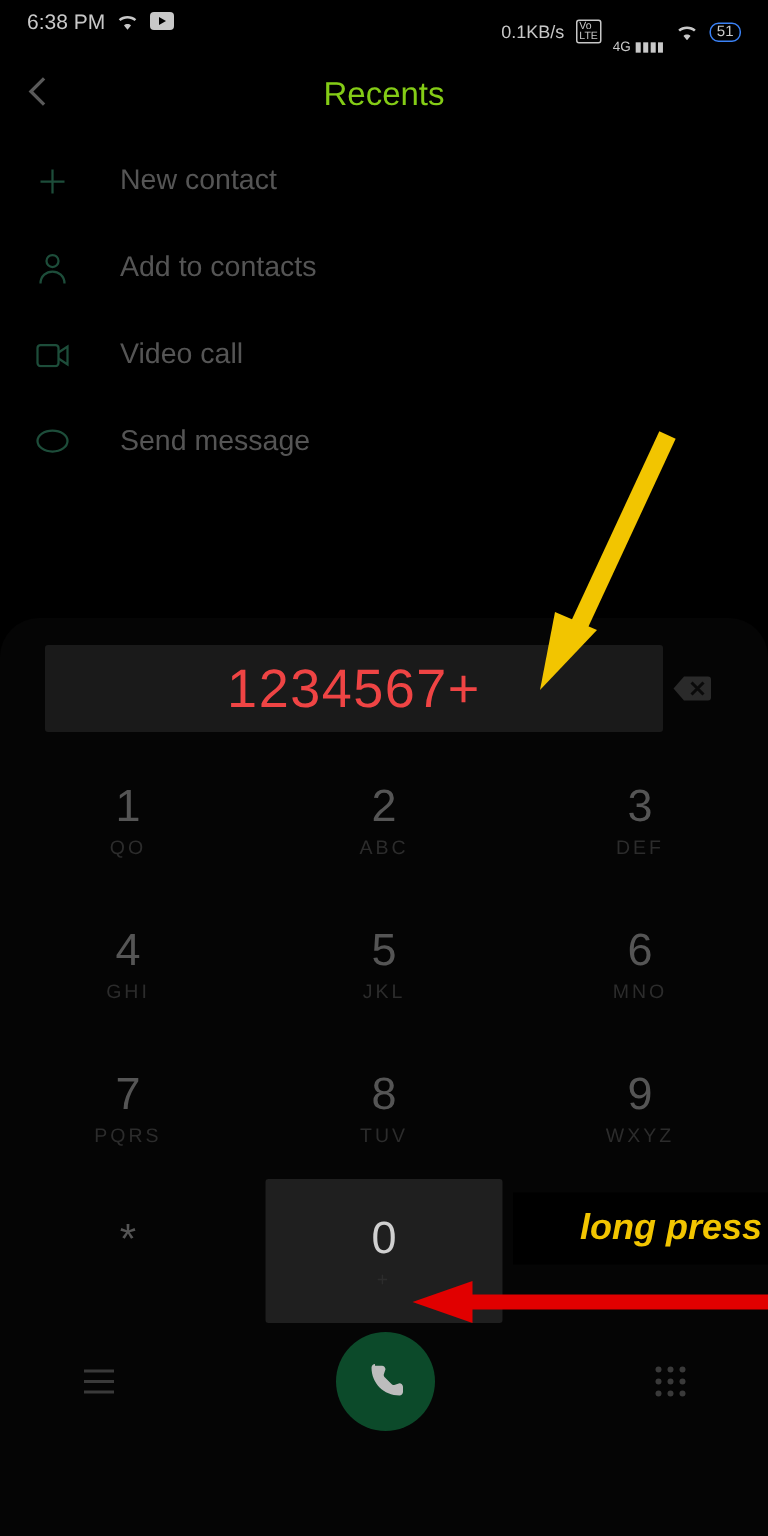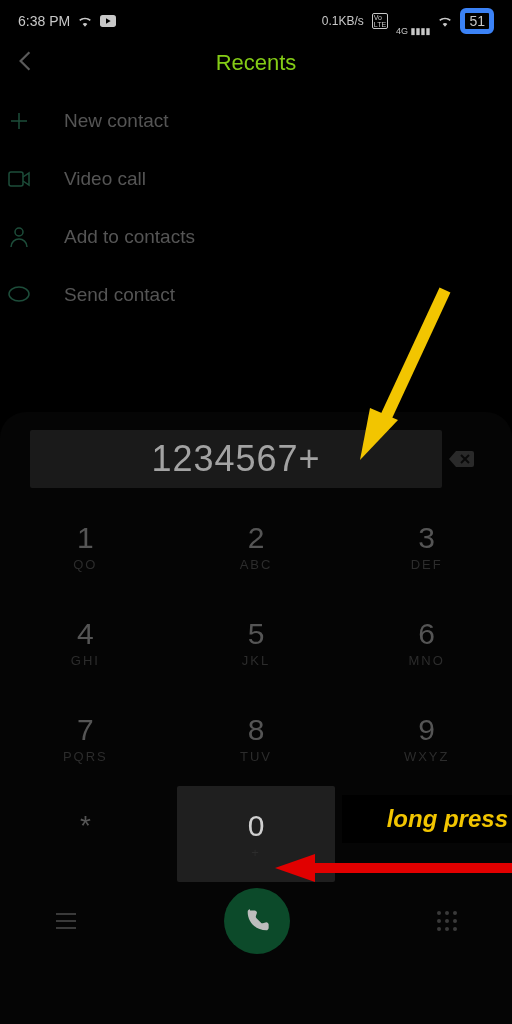--- a/index.html
+++ b/index.html
@@ -1,30 +1,30 @@
 <!DOCTYPE html>
 <html><head>
 <meta charset="utf-8">
 <style>
   html,body{margin:0;padding:0;background:#000;width:512px;height:1024px;overflow:hidden;font-family:-apple-system,Helvetica,Arial,sans-serif;color:#666;}
   .phone{position:relative;width:512px;height:1024px;background:#000;}
-  .status{display:flex;justify-content:space-between;align-items:center;padding:6px 18px 0 18px;font-size:14px;color:#c8c8c8;}
+  .status{display:flex;justify-content:space-between;align-items:flex-start;padding:6px 18px 0 18px;font-size:14px;color:#c8c8c8;}
   .status-left,.status-right{display:flex;align-items:center;gap:8px;}
   .status-right{font-size:12px;}
   .header{display:flex;align-items:center;justify-content:center;padding:14px 0 18px 0;position:relative;}
   .back{position:absolute;left:18px;top:14px;color:#5a5a5a;font-size:22px;}
   .title{color:#84cc16;font-size:22px;}
-  .action-list{padding:4px 0 0 4px;}
+  .action-list{padding:4px 0 0 20px;}
   .action-item{display:flex;align-items:center;gap:30px;padding:12px 0 24px 0;}
   .action-icon{width:30px;display:flex;justify-content:center;color:#1d4d3a;}
   .action-label{color:#555;font-size:19px;}
   .dialer{position:absolute;left:0;right:0;bottom:0;top:412px;background:#050505;border-top-left-radius:26px;border-top-right-radius:26px;}
   .display-wrap{padding:18px 30px 0 30px;display:flex;align-items:center;}
   .display{flex:1;background:#1a1a1a;border-radius:2px;padding:8px 4px;text-align:center;}
-  .display-num{color:#a3a3a3;font-size:36px;font-weight:400;letter-spacing:1px;}
+  .display-num{color:#ef4444;font-size:36px;font-weight:400;letter-spacing:1px;}
   .backspace{width:40px;display:flex;justify-content:center;color:#3a3a3a;}
   .keypad{display:grid;grid-template-columns:repeat(3,1fr);margin-top:10px;}
   .key{display:flex;flex-direction:column;align-items:center;justify-content:center;height:96px;}
   .key-main{color:#555;font-size:30px;font-weight:300;line-height:1;}
   .key-sub{color:#2c2c2c;font-size:13px;letter-spacing:2px;margin-top:4px;height:12px;}
   .key.zero{background:#1f1f1f;border-radius:2px;margin:0 6px;position:relative;z-index:2;}
   .key.zero .key-main{color:#d0d0d0;}
   .key.star .key-main,.key.hash .key-main{font-size:28px;}
   .bottom-row{display:flex;align-items:center;justify-content:space-between;padding:6px 54px 0 54px;}
   .menu-icon,.dial-icon-btn{color:#3a3a3a;}
@@ -56,21 +56,21 @@
     </div>
     <div class="status-right">
       <span>0.1KB/s</span>
       <span style="border:1px solid #c8c8c8;border-radius:2px;font-size:7px;padding:0 1px;line-height:1;">Vo<br>LTE</span>
       <span style="font-size:9px;margin-top:20px;">4G ▮▮▮▮</span>
       <span>
         <svg width="14" height="12" viewBox="0 0 24 20">
             <path d="M12 20l-4-5c2-2 6-2 8 0l-4 5zM2 8c5-5 15-5 20 0l-2 2c-4-4-12-4-16 0L2 8z" fill="#c8c8c8"></path>
           </svg>
       </span>
-      <span style="border:5px solid #3b82f6;border-radius:6px;padding:0 4px;font-size:14px;">51</span>
+      <span style="border:1px solid #3b82f6;border-radius:6px;padding:0 4px;font-size:10px;">51</span>
     </div>
   </div>
 
   <div class="header">
     <span class="back">
       <svg width="14" height="22" viewBox="0 0 12 20">
           <path d="M10 2L2 10l8 8" stroke="#5a5a5a" stroke-width="2" fill="none"></path>
         </svg>
     </span>
     <span class="title">Recents</span>
@@ -80,43 +80,43 @@
     <div class="action-item">
       <span class="action-icon">
         <svg width="20" height="20" viewBox="0 0 20 20">
             <path d="M10 2v16M2 10h16" stroke="#1d4d3a" stroke-width="1.5"></path>
           </svg>
       </span>
       <span class="action-label">New contact</span>
     </div>
     <div class="action-item">
       <span class="action-icon">
+        <svg width="20" height="22" viewBox="0 0 20 22">
+            <circle cx="10" cy="6" r="4" stroke="#1d4d3a" stroke-width="1.5" fill="none"></circle>
+            <path d="M2 21c0-5 4-8 8-8s8 3 8 8" stroke="#1d4d3a" stroke-width="1.5" fill="none"></path>
+          </svg>
+      </span>
+      <span class="action-label">Add to contacts</span>
+    </div>
+    <div class="action-item">
+      <span class="action-icon">
         <svg width="22" height="16" viewBox="0 0 22 16">
             <rect x="1" y="1" width="14" height="14" rx="2" stroke="#1d4d3a" stroke-width="1.5" fill="none"></rect>
             <path d="M15 6l6-4v12l-6-4" stroke="#1d4d3a" stroke-width="1.5" fill="none"></path>
           </svg>
       </span>
       <span class="action-label">Video call</span>
     </div>
     <div class="action-item">
       <span class="action-icon">
-        <svg width="20" height="22" viewBox="0 0 20 22">
-            <circle cx="10" cy="6" r="4" stroke="#1d4d3a" stroke-width="1.5" fill="none"></circle>
-            <path d="M2 21c0-5 4-8 8-8s8 3 8 8" stroke="#1d4d3a" stroke-width="1.5" fill="none"></path>
-          </svg>
-      </span>
-      <span class="action-label">Add to contacts</span>
-    </div>
-    <div class="action-item">
-      <span class="action-icon">
         <svg width="22" height="18" viewBox="0 0 22 18">
             <ellipse cx="11" cy="8" rx="10" ry="7" stroke="#1d4d3a" stroke-width="1.5" fill="none"></ellipse>
           </svg>
       </span>
-      <span class="action-label">Send contact</span>
+      <span class="action-label">Send message</span>
     </div>
   </div>
 
   <div class="dialer">
     <div class="display-wrap">
       <div class="display">
         <span class="display-num">1234567+</span>
       </div>
       <span class="backspace">
         <svg width="28" height="20" viewBox="0 0 28 20">

